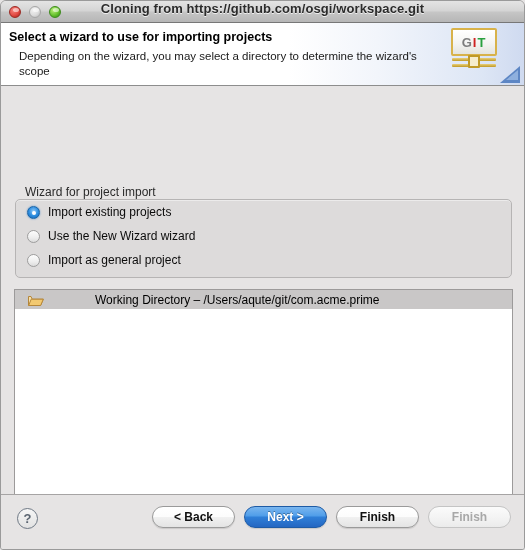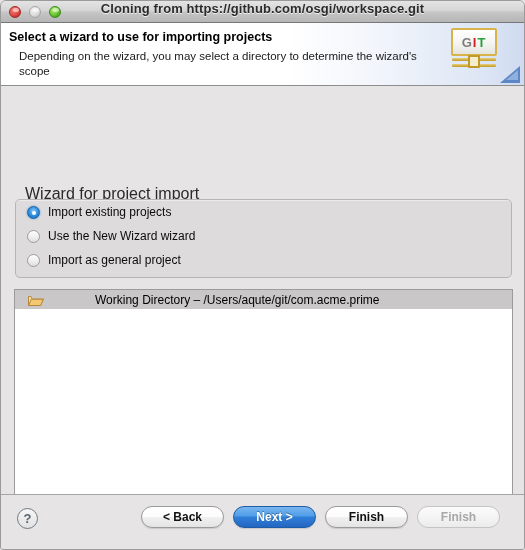--- a/index.html
+++ b/index.html
@@ -200,21 +200,21 @@
     position: relative;
     background: #e6e4e4;
     padding: 0;
   }
 
   
   .groupbox-label {
     position: absolute;
     left: 24px;
     top: 99px;
-    font-size: 16px;
+    font-size: 12px;
     color: #2a2a2a;
   }
   .groupbox {
     position: absolute;
     left: 14px;
     top: 113px;
     width: 497px;
     height: 79px;
     box-sizing: border-box;
     border: 1px solid #b6b4b4;
@@ -318,21 +318,21 @@
     color: #5a6470;
     font-size: 13px;
     font-weight: bold;
     display: flex;
     align-items: center;
     justify-content: center;
     cursor: default;
   }
   .btn-group {
     position: absolute;
-    right: 24px;
+    right: 13px;
     top: 11px;
     display: flex;
     gap: 9px;
   }
   .btn {
     width: 83px;
     height: 22px;
     box-sizing: border-box;
     border-radius: 11px;
     border: 1px solid #9a9a9a;

